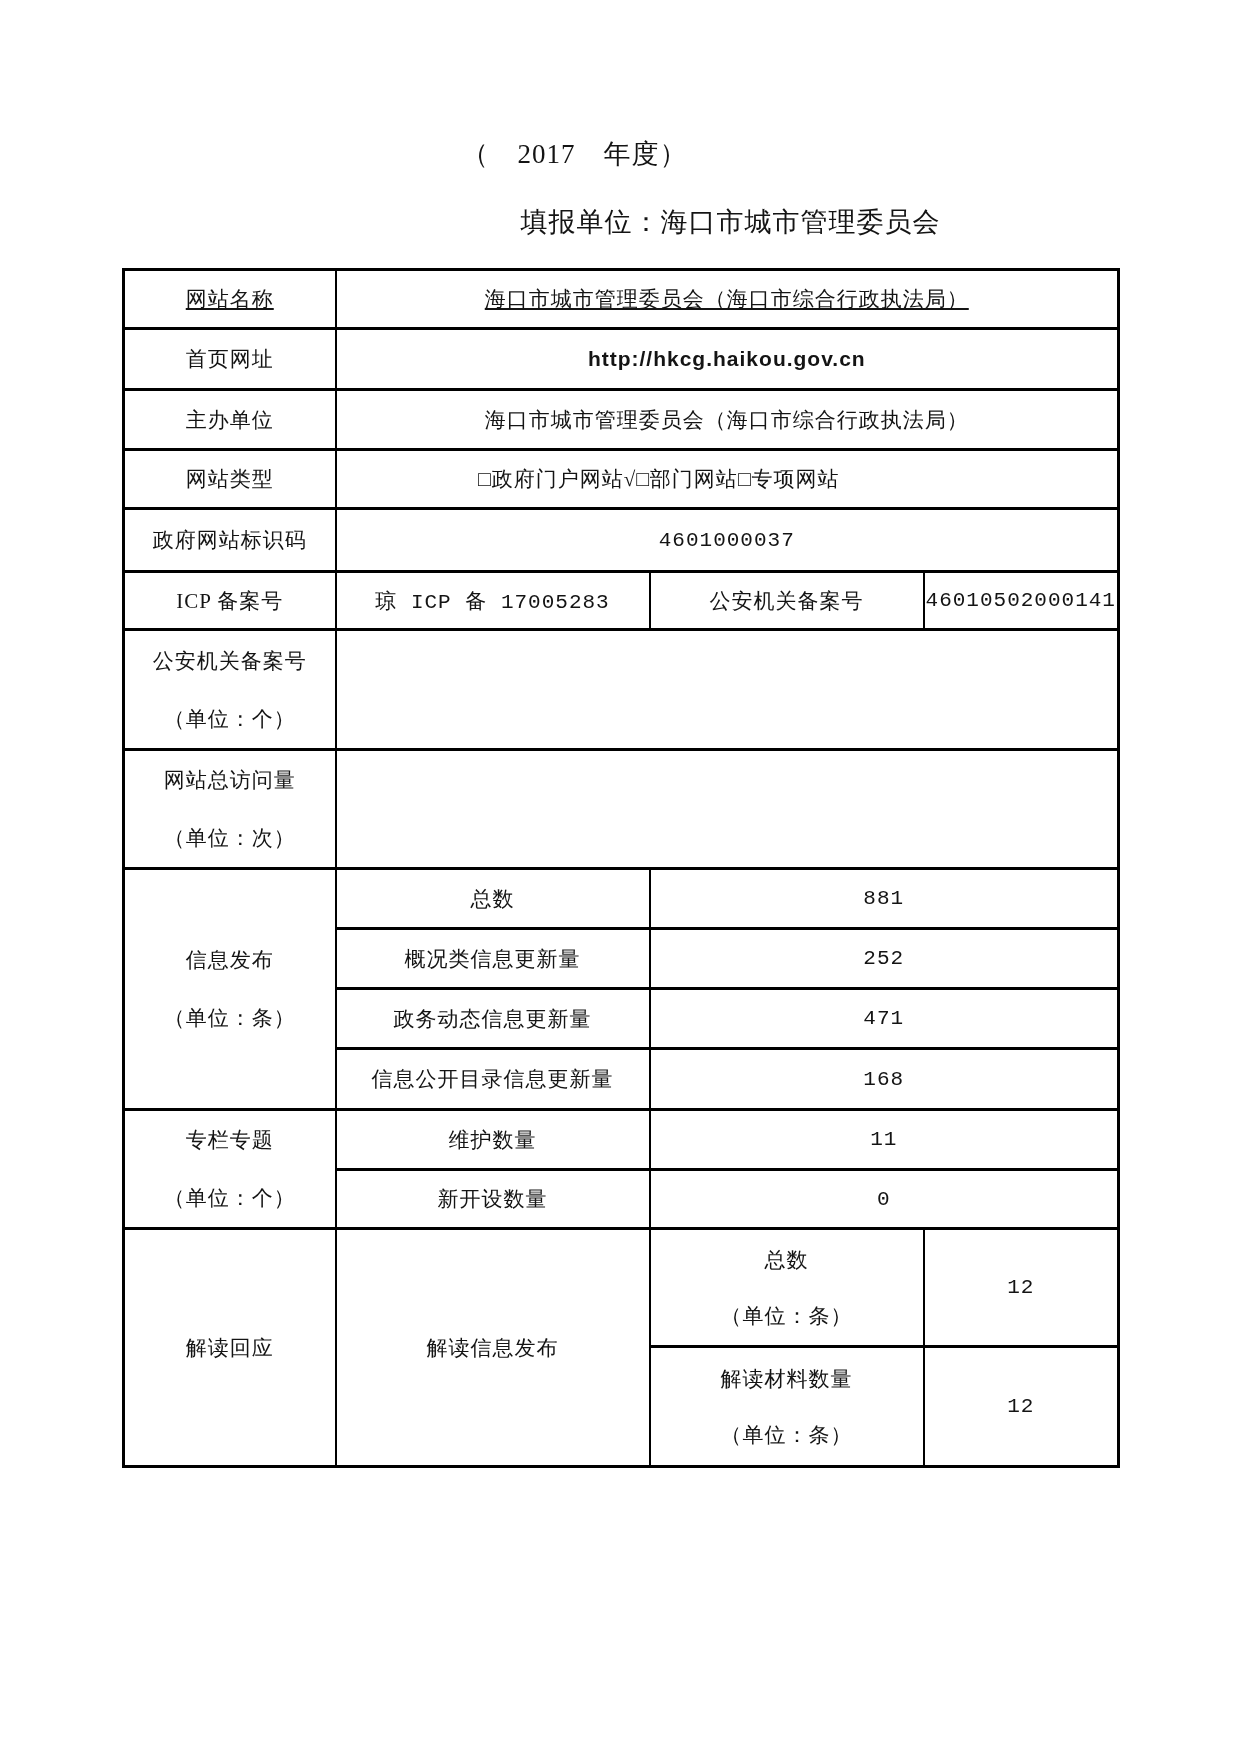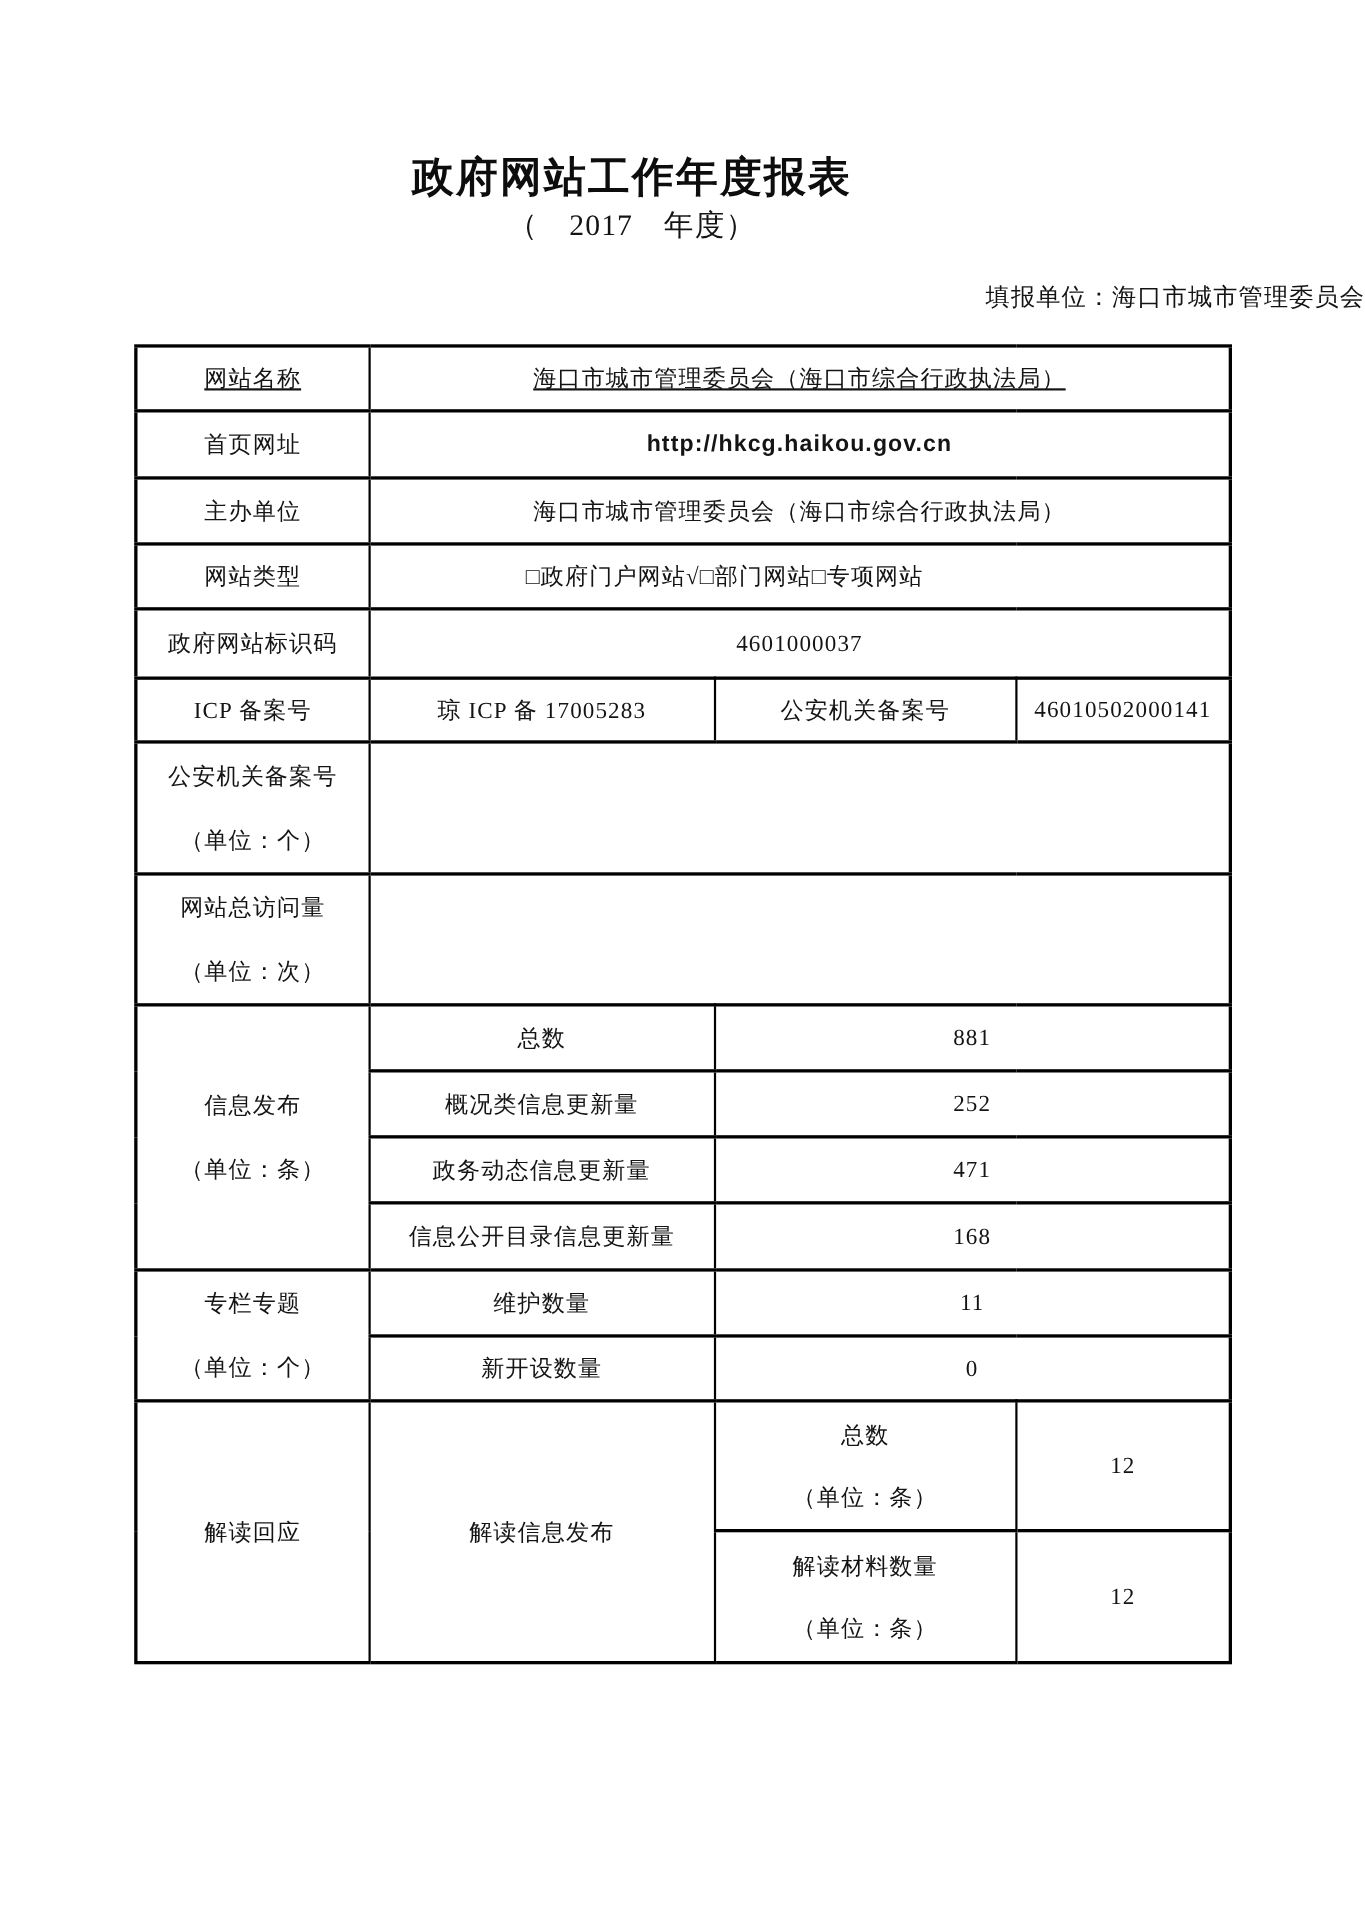--- a/index.html
+++ b/index.html
@@ -7,47 +7,46 @@
     width:1241px; height:1754px; background:#ffffff; color:#141414;
     font-family:"Liberation Serif","DejaVu Serif",serif;
     overflow:hidden;
   }
   .header { padding-top:136px; text-align:center; margin-right:92px; }
   .doc-title {
     font-size:38px; font-weight:700; margin:0; letter-spacing:2px; color:#0d0d0d;
   }
   .doc-subtitle { font-size:27px; letter-spacing:1px; }
   .unit-line {
-    font-size:22px; text-align:right; margin:32px 0 0 220px; letter-spacing:1px;
+    font-size:27px; text-align:center; margin:32px 0 0 220px; letter-spacing:1px;
   }
   table.report {
     border-collapse:collapse; table-layout:fixed;
     width:995px; margin:28px 0 0 122px;
     border:3px solid #000;
   }
   table.report td {
     border:2px solid #000; border-top-width:3px; border-bottom-width:3px;
     text-align:center; vertical-align:middle;
     font-size:21px; padding:0; letter-spacing:1px;
   }
   .c1 { width:212px; } .c2 { width:314px; } .c3 { width:274px; } .c4 { width:195px; }
-  .sans { font-family:Liberation Serif, serif; letter-spacing:0; }
+  .sans { font-family:Liberation Mono, monospace; letter-spacing:0; }
   .url  { font-family:"Liberation Sans","DejaVu Sans",sans-serif; font-weight:700; letter-spacing:0; }
   .stack { display:flex; flex-direction:column; align-items:center; gap:30px; }
   .stack-sm { display:flex; flex-direction:column; align-items:center; gap:28px; }
   .cbrow {
     display:flex; justify-content:center; align-items:center; 
     padding-right:136px;
   }
 </style>
 </head>
 <body>
 
 <div class="header">
-  <h1 class="doc-title">政府网站工作年度报表</h1>
   <div class="doc-subtitle">（　2017　年度）</div>
 </div>
 
 <div class="unit-line">填报单位：海口市城市管理委员会</div>
 
 <table class="report">
   <colgroup>
       <col class="c1">
       <col class="c2">
       <col class="c3">

